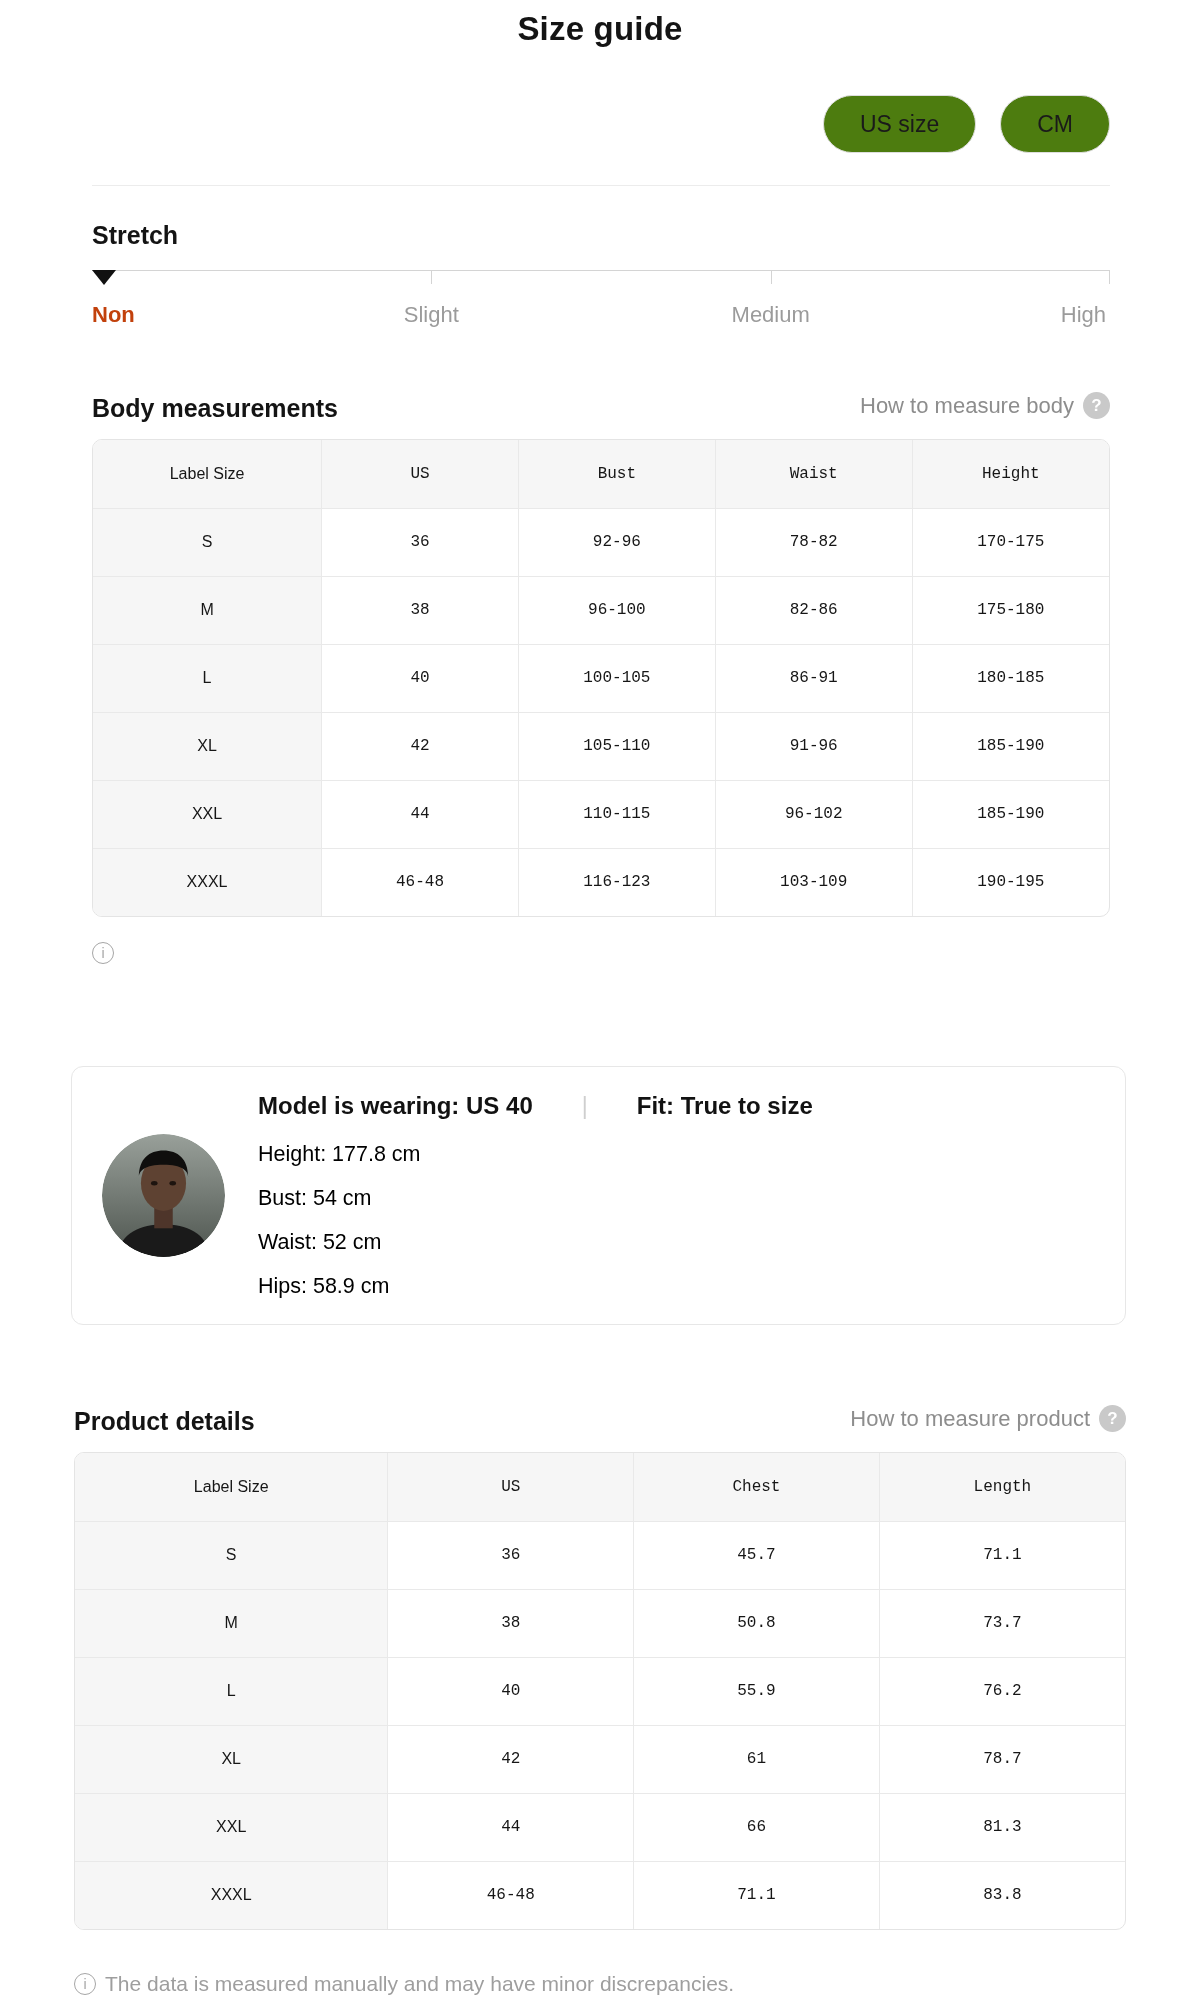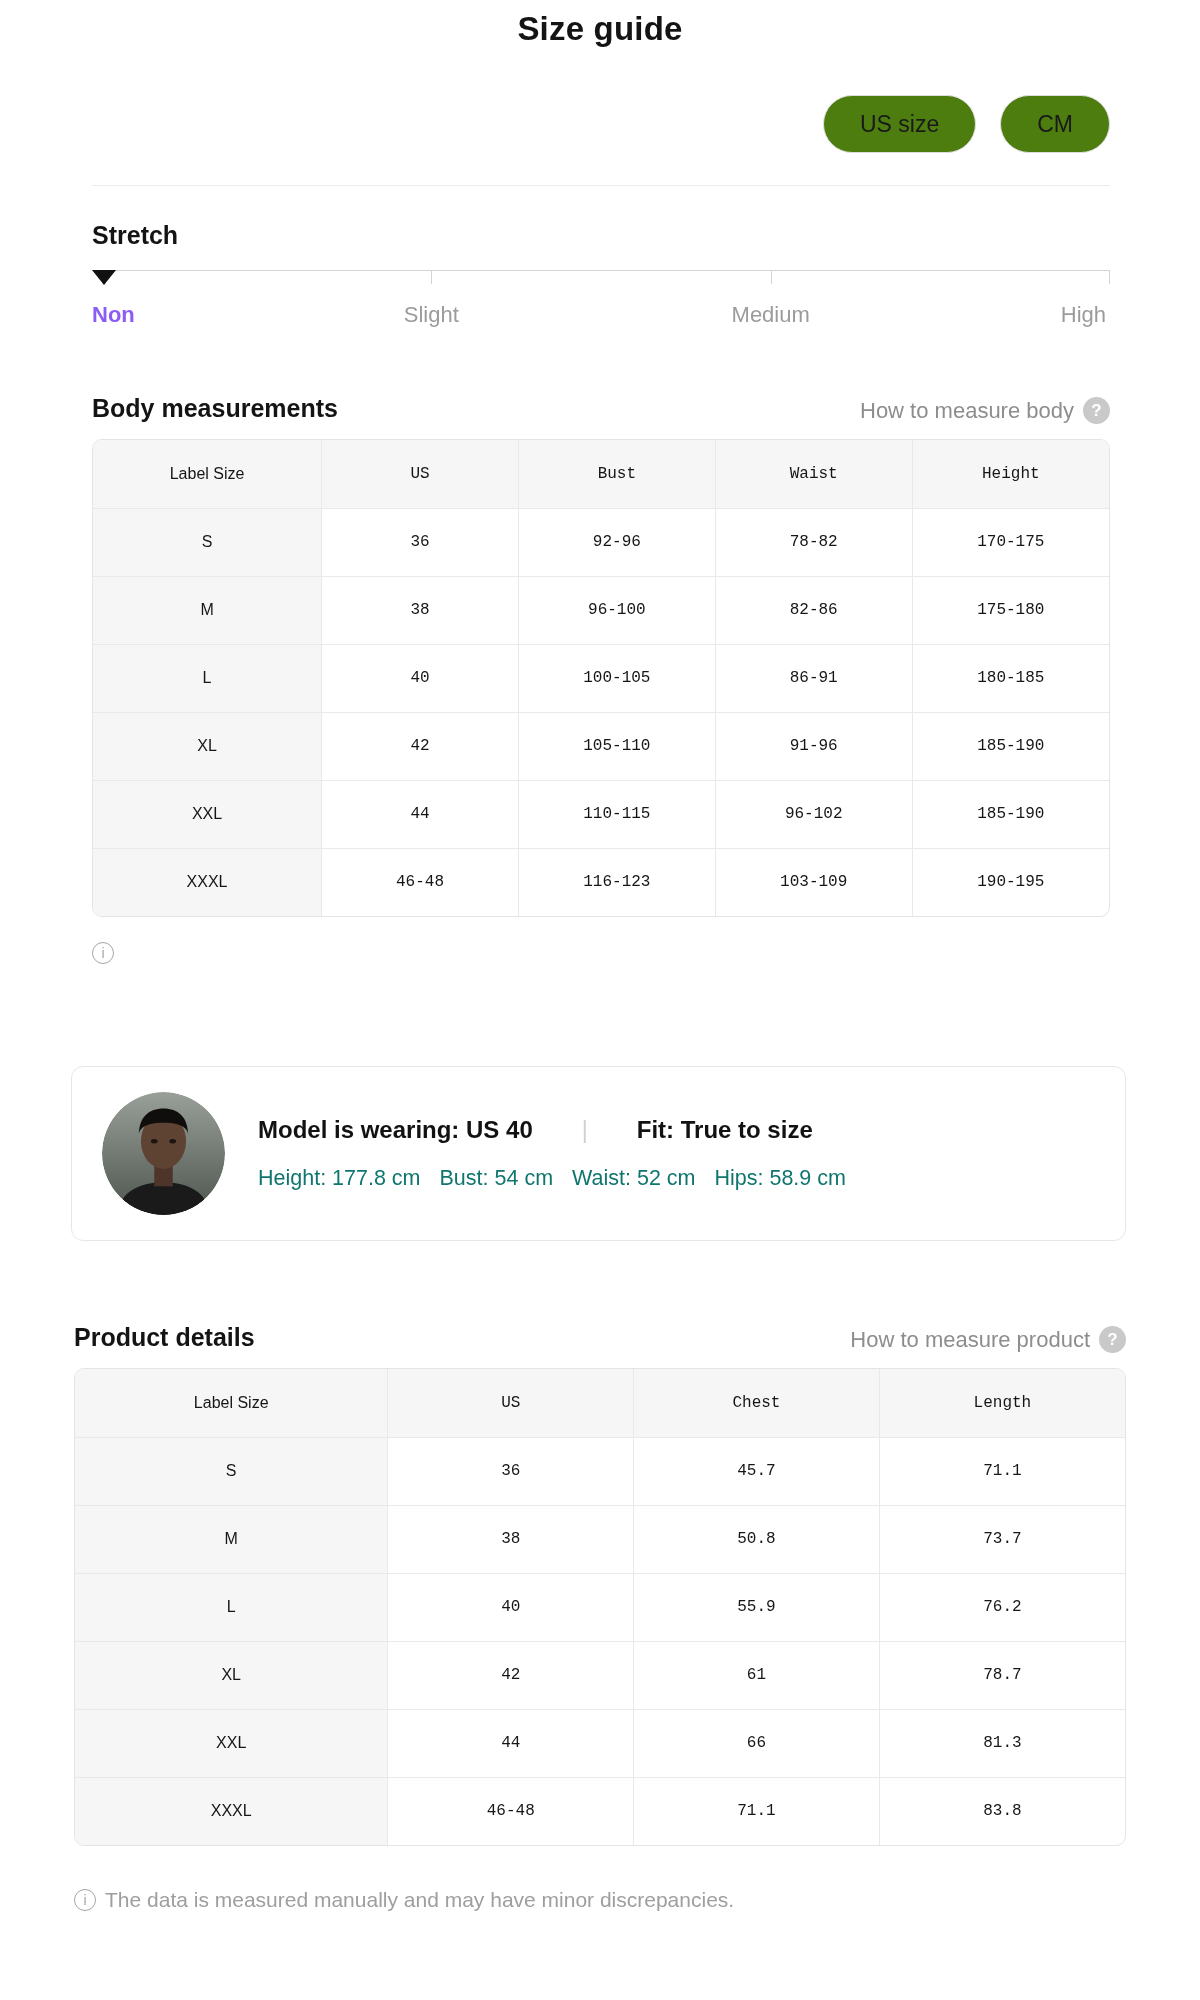--- a/index.html
+++ b/index.html
@@ -79,30 +79,30 @@
     border-top: 15px solid #111111;
   }
   .slider-labels {
     position: relative;
     margin-top: 16px;
     height: 30px;
     font-size: 22px;
     color: #9b9b9b;
   }
   .slider-labels .lvl { position: absolute; top: 0; white-space: nowrap; }
-  .lvl-0 { left: 0; color: #8b5cf6; font-weight: 600; }
+  .lvl-0 { left: 0; color: #c2410c; font-weight: 600; }
   .lvl-1 { left: 33.33%; transform: translateX(-50%); }
   .lvl-2 { left: 66.67%; transform: translateX(-50%); }
   .lvl-3 { right: 4px; }
 
   
   .section-head {
     display: flex;
     justify-content: space-between;
-    align-items: flex-end;
+    align-items: flex-start;
     gap: 44px;
   }
   .section-title { font-size: 25px; font-weight: 700; line-height: 32px; }
   .help-link {
     display: inline-flex;
     align-items: center;
     gap: 9px;
     font-size: 22px;
     color: #8d8d8d;
     cursor: pointer;
@@ -195,23 +195,24 @@
     font-weight: 600;
     color: #121212;
     display: flex;
     align-items: center;
     gap: 36px;
   }
   .model-sep { color: #cfcfcf; font-weight: 300; padding: 0 13px; font-size: 23px; }
   .model-line2 {
     margin-top: 22px;
     font-size: 21.5px;
-    color: #0f766e;
+    color: #000000;
     display: flex;
     gap: 19px;
+    flex-direction: column;
   }
 </style>
 </head>
 <body>
 
 <h1 class="page-title">Size guide</h1>
 
 <div class="toggle-row">
   <button class="pill-btn">US size</button>
   <button class="pill-btn">CM</button>

